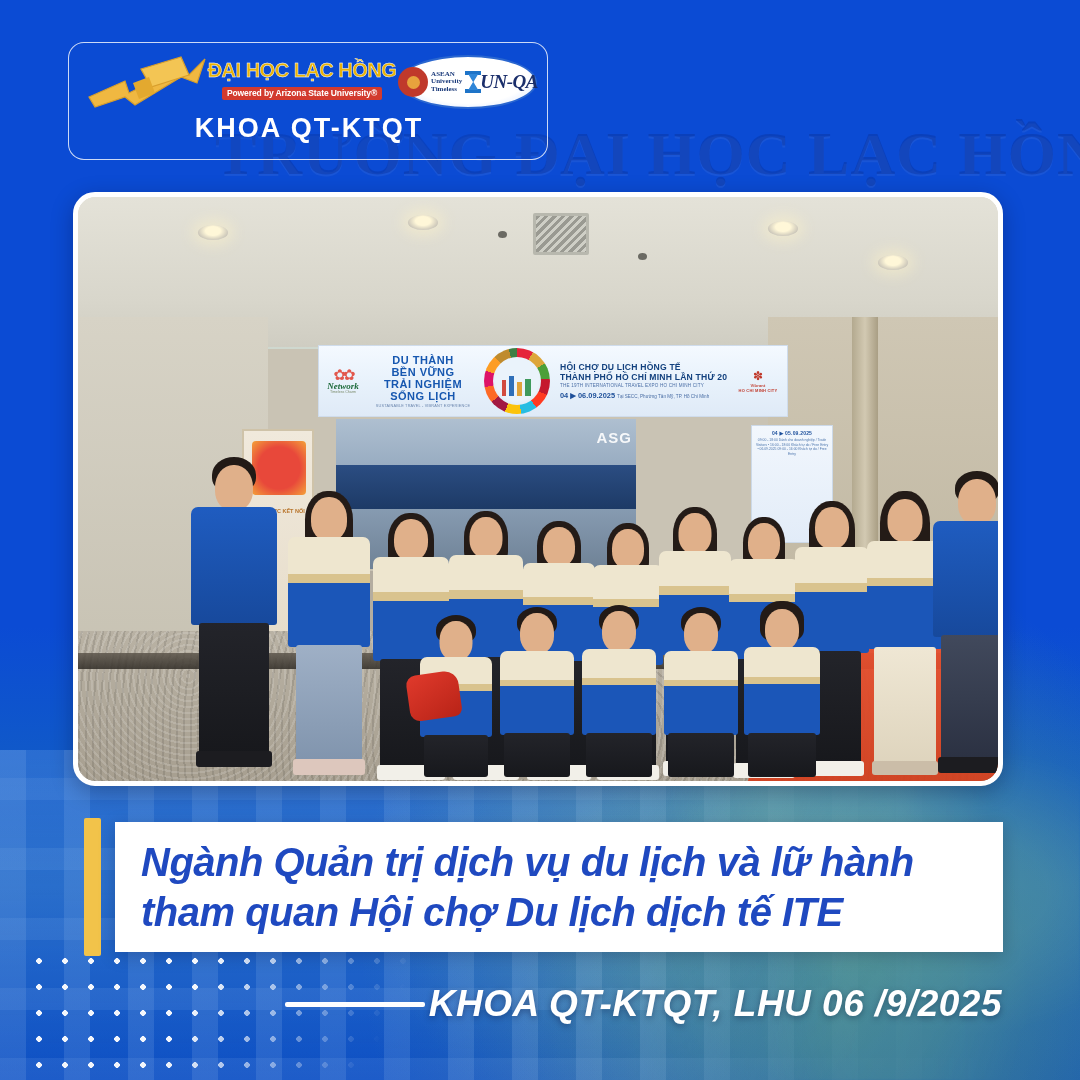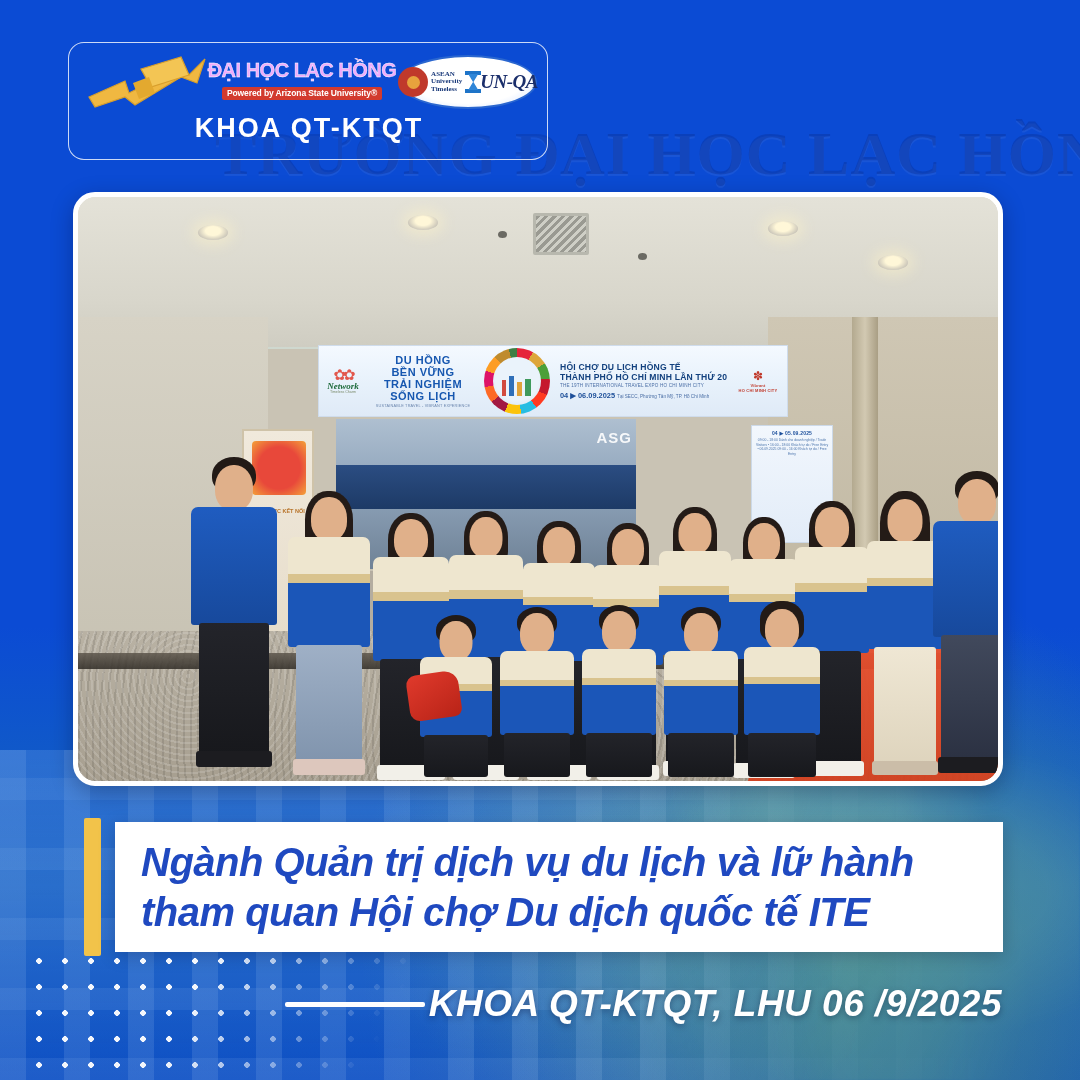--- a/index.html
+++ b/index.html
@@ -58,21 +58,21 @@
     box-sizing:border-box;
   }
   .badge-row{position:absolute;left:0;top:8px;width:480px;height:62px;}
   .lhu-arrow{
     position:absolute;left:16px;top:2px;width:128px;height:62px;
   }
   .lhu-wordmark{
     position:absolute;left:138px;top:8px;width:190px;text-align:center;
   }
   .lhu-name{
-    font-weight:bold;font-size:20px;letter-spacing:-.5px;color:#f0abfc;
+    font-weight:bold;font-size:20px;letter-spacing:-.5px;color:#eab308;
     -webkit-text-stroke:0.4px #fff;
     white-space:nowrap;
   }
   .lhu-powered{
     margin-top:2px;display:inline-block;
     background:#D23A2E;color:#fff;font-size:8.5px;font-weight:bold;
     padding:1.5px 5px;border-radius:2px;white-space:nowrap;
     letter-spacing:-.1px;
   }
   .aun-badge{
@@ -428,21 +428,21 @@
       </div>
 
       <div class="led-banner">
         <div class="vn-logo">
           <div class="vn-lotus">✿✿</div>
           <div class="vn-word">Network</div>
           <div class="vn-sub">Timeless Charm</div>
         </div>
 
         <div class="led-left">
-          <div class="l1">DU HỒNG</div>
+          <div class="l1">DU THÀNH</div>
           <div class="l1">BỀN VỮNG</div>
           <div class="l1">TRẢI NGHIỆM</div>
           <div class="l1">SỐNG LỊCH</div>
           <div class="l2">SUSTAINABLE TRAVEL - VIBRANT EXPERIENCE</div>
         </div>
 
         <div class="sdg-wheel">
           <div class="sdg-ring"></div>
           <div class="sdg-hole">
             <div class="sdg-city"></div>
@@ -603,21 +603,21 @@
         <div class="legs-dark" style="top:132px;width:68px;height:44px;"></div>
       </div>
 
       <div class="red-bag"></div>
     </div>
   </div>
 
   <div class="accent-bar"></div>
   <div class="title-box">
     <div class="title-line">Ngành Quản trị dịch vụ du lịch và lữ hành</div>
-    <div class="title-line">tham quan Hội chợ Du dịch quốc tế ITE</div>
+    <div class="title-line">tham quan Hội chợ Du lịch dịch tế ITE</div>
   </div>
 
   <div class="footer">
     <div class="footer-rule"></div>
     <div class="footer-text">KHOA QT-KTQT, LHU 06 /9/2025</div>
   </div>
 
   <div class="dot-grid"></div>
 
 </div>

